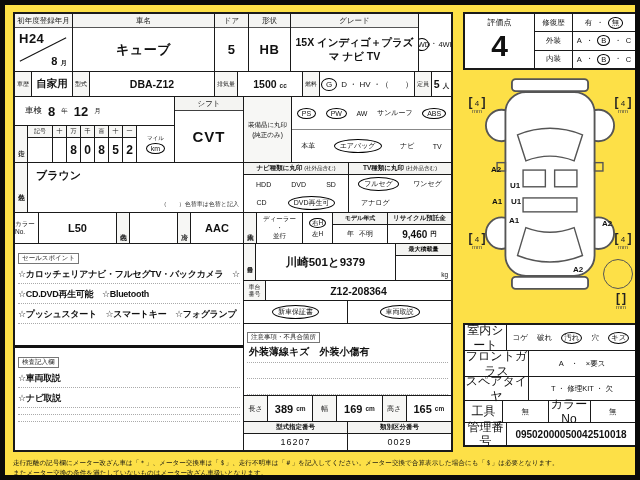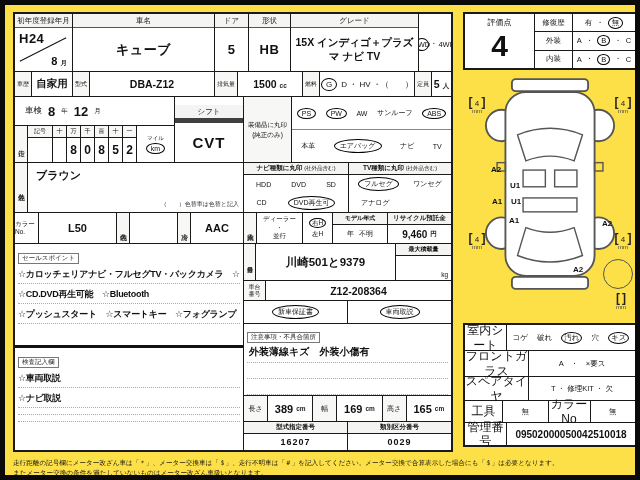--- a/index.html
+++ b/index.html
@@ -45,21 +45,21 @@
   .odo { flex:1; display:flex; }
   .odo-table { flex:1; display:flex; }
   .odo-col { flex:0 0 14px; border-right:1px solid #1a1a1a; display:flex; flex-direction:column; }
   .odo-col.k { flex:0 0 25px; }
   .odo-h { font-size:6px; text-align:center; border-bottom:1px solid #1a1a1a; padding:1px 0; background:#f7f7f5; }
   .odo-d { flex:1; display:flex; align-items:center; justify-content:center; font-size:12px; font-weight:bold; }
   .odo-unit { flex:1; display:flex; flex-direction:column; align-items:center; justify-content:center; border-right:none; }
   .odo-unit .mile { font-size:5.5px; }
   .odo-unit .km { font-size:7px; margin-top:1px; }
   .c-shift { width:69px; border-right:1px solid #1a1a1a; display:flex; flex-direction:column; }
-  .c-shift .clab { border-bottom:5px solid #404040;margin-top:8px; }
+  .c-shift .clab { border-bottom:1px solid #404040; }
   .shiftval { flex:1; display:flex; align-items:center; justify-content:center; font-size:15px; font-weight:bold; letter-spacing:1px; }
   .c-equip { flex:1; display:flex; }
   .equip-lab { width:48px; border-right:1px solid #1a1a1a; display:flex; flex-direction:column; align-items:center; justify-content:center; font-size:6.5px; text-align:center; line-height:1.4; background:#f7f7f5; }
   .equip-rows { flex:1; display:flex; flex-direction:column; }
   .equip-row { flex:1; display:flex; align-items:center; justify-content:space-around; font-size:7px; }
   .equip-row:first-child { border-bottom:1px solid #888; }
 
   
   .rowD { height:50px; }
   .d-left { width:229px; border-right:1px solid #1a1a1a; display:flex; }
@@ -104,21 +104,21 @@
   .notes { height:72px; border-bottom:1px solid #1a1a1a; padding:1px 3px; }
   .notes .val { font-size:10px; font-weight:bold; padding:2px 2px 3px; border-bottom:1px dotted #aaa; }
   .notes .empty { height:16px; border-bottom:1px dotted #aaa; }
   .dims { height:26px; display:flex; border-bottom:1px solid #1a1a1a; }
   .dimlab { width:24px; display:flex; align-items:center; justify-content:center; font-size:7px; border-right:1px solid #1a1a1a; background:#f7f7f5; }
   .dimval { flex:1; display:flex; align-items:center; justify-content:center; gap:3px; font-size:11px; font-weight:bold; border-right:1px solid #1a1a1a; }
   .dimval:last-child { border-right:none; }
   .typenos { flex:1; display:flex; }
   .tncol { flex:1; display:flex; flex-direction:column; border-right:1px solid #1a1a1a; }
   .tncol:last-child { border-right:none; }
-  .tncol .val { flex:1; display:flex; align-items:center; justify-content:center; font-size:9px; font-weight:bold; letter-spacing:1px; }
+  .tncol .val { flex:1; display:flex; align-items:center; justify-content:center; font-size:9px; font-weight:normal; letter-spacing:1px; }
 
   
   .rblock { position:absolute; left:458px; top:7px; width:174px; height:445px; }
   .evalbox { height:58px; border:2px solid #1a1a1a; display:flex; background:#fff; }
   .score { width:70px; border-right:1.5px solid #1a1a1a; display:flex; flex-direction:column; align-items:center; }
   .score .lab { font-size:8px; padding-top:3px; }
   .score .num { flex:1; display:flex; align-items:center; justify-content:center; font-size:30px; font-weight:bold; line-height:1; padding-bottom:4px; }
   .evalrows { flex:1; display:flex; flex-direction:column; }
   .evalrow { flex:1; display:flex; border-bottom:1px solid #1a1a1a; }
   .evalrow:last-child { border-bottom:none; }

